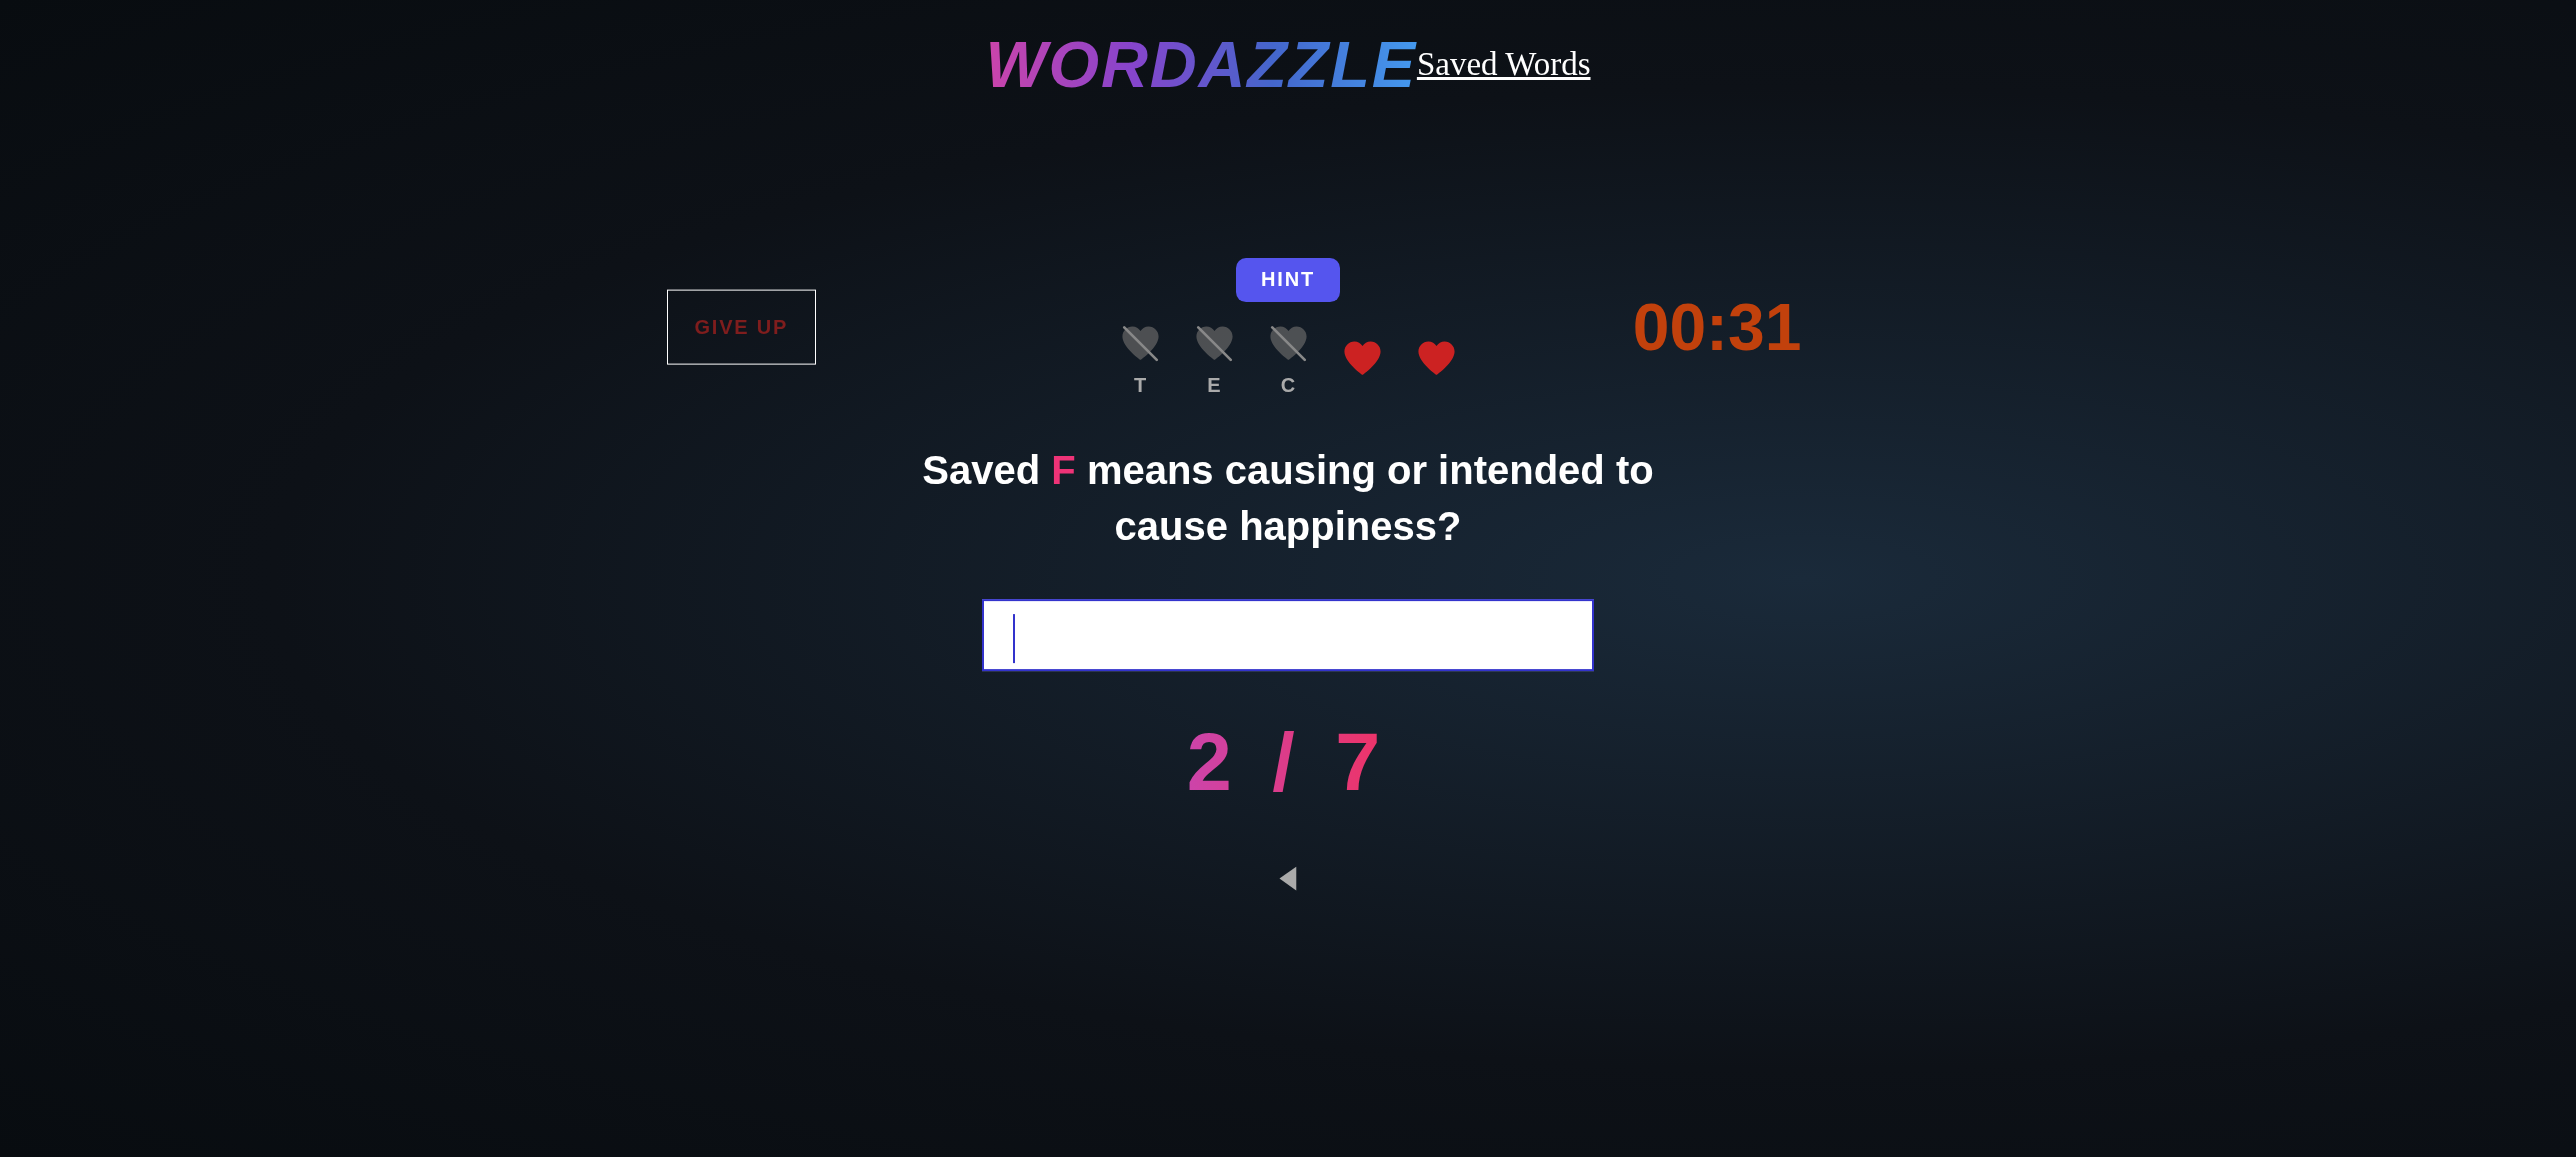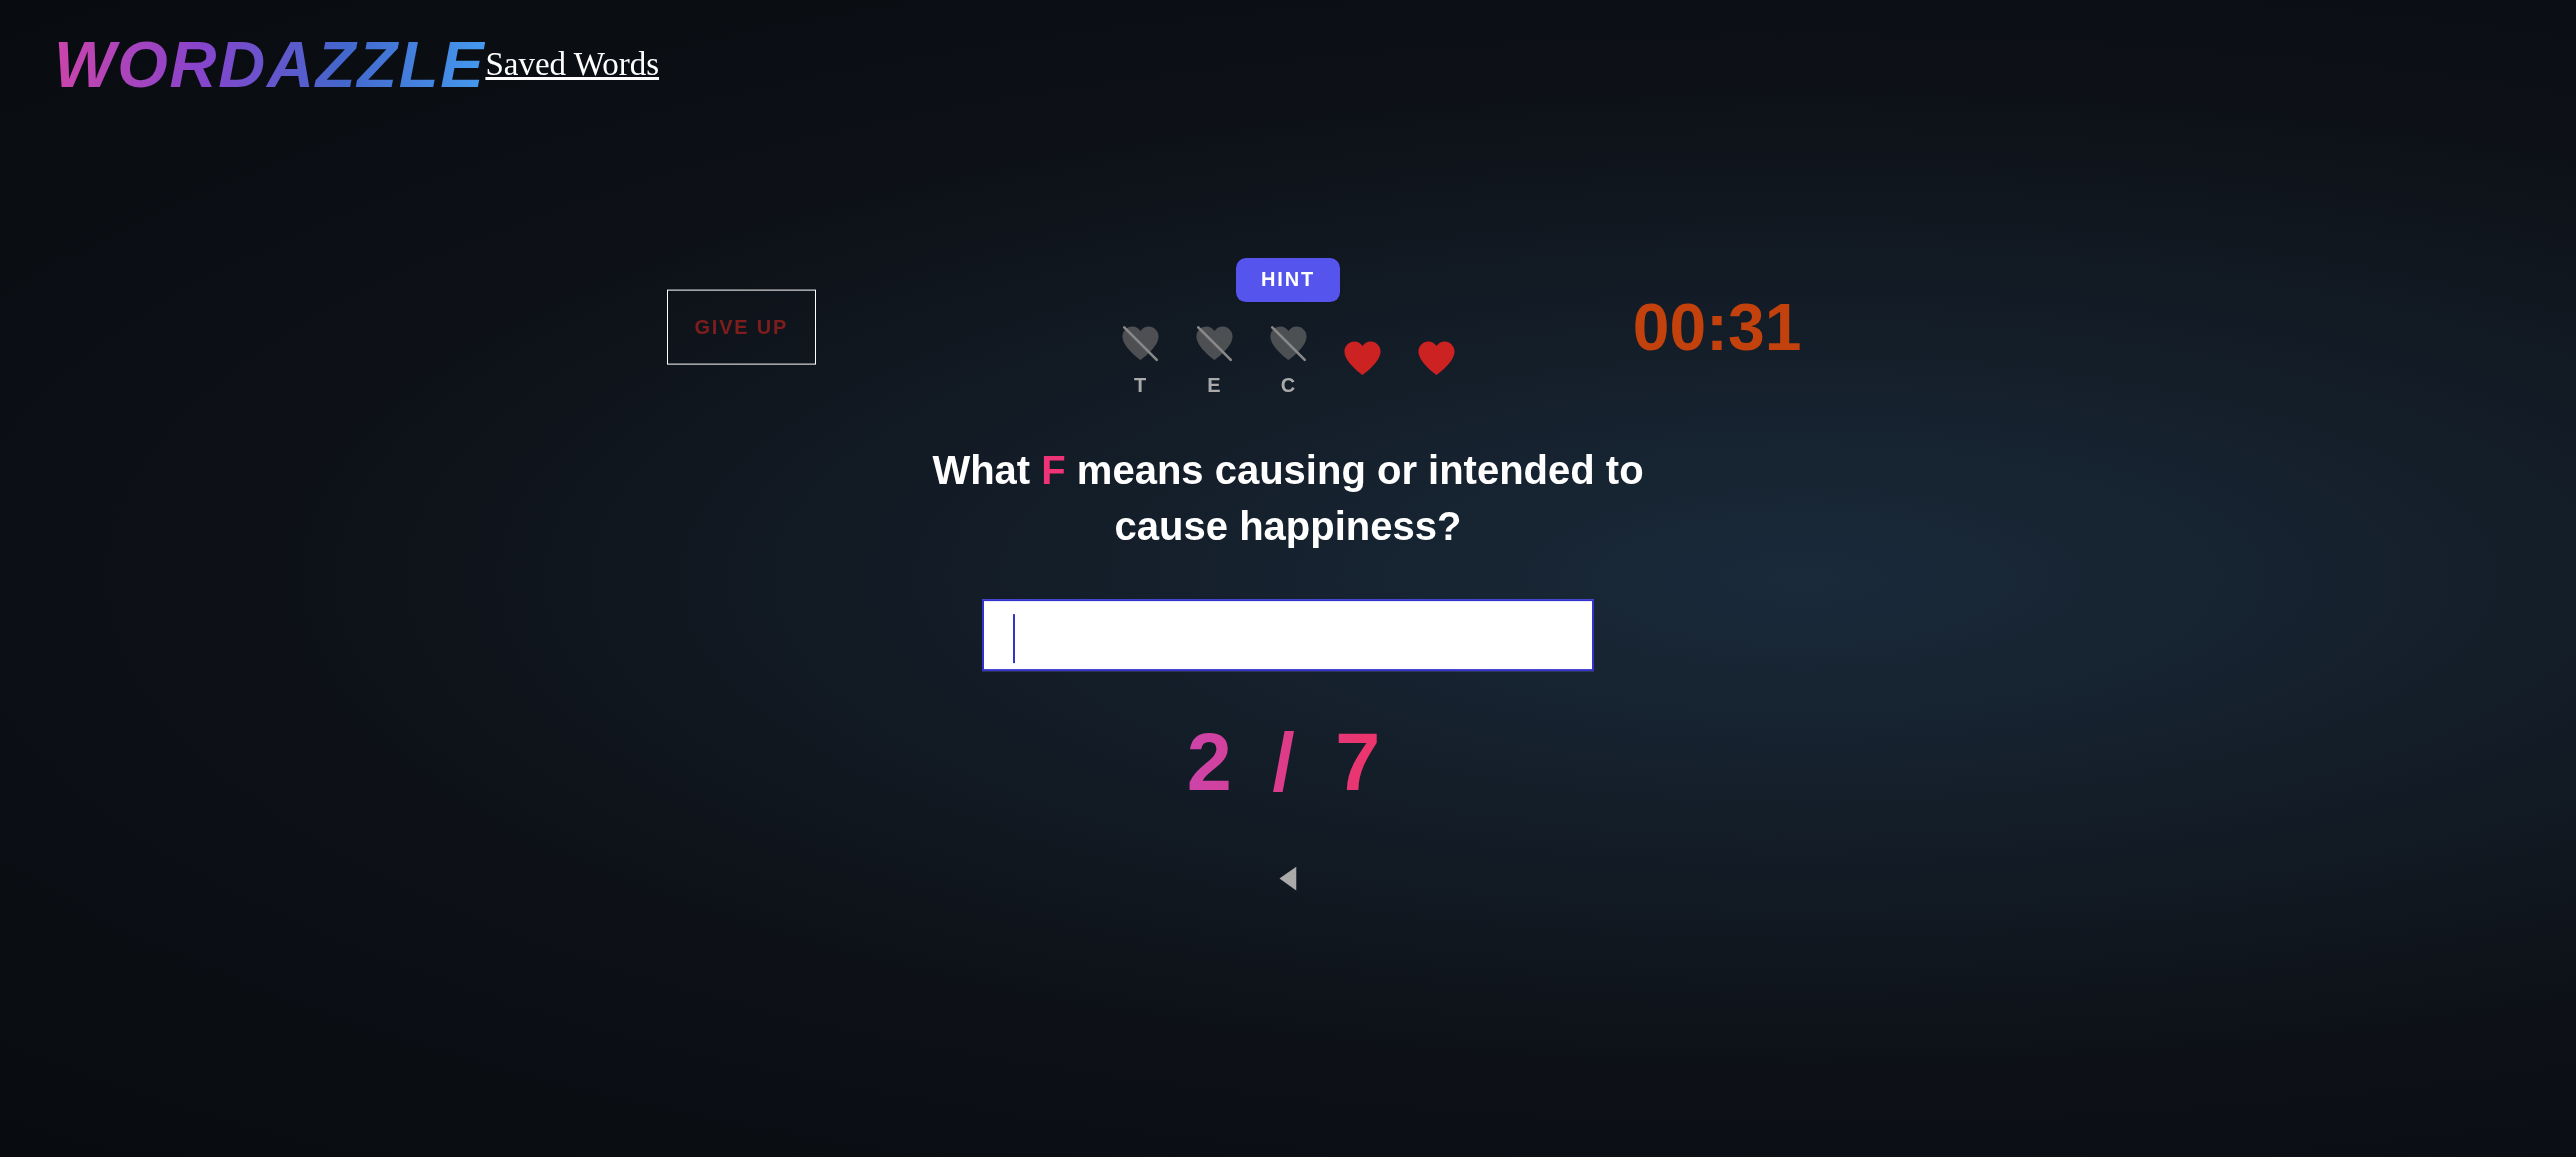--- a/index.html
+++ b/index.html
@@ -15,21 +15,21 @@
     }
 
     
     .header {
       position: absolute;
       top: 0;
       left: 0;
       right: 0;
       padding: 27px 54px;
       display: flex;
-      justify-content: flex-start;
+      justify-content: center;
       align-items: center;
     }
 
     .logo {
       font-size: 65px;
       font-weight: 900;
       letter-spacing: 1.8px;
       background: linear-gradient(to right, #cc44aa, #8844cc, #4466cc, #4499ee);
       -webkit-background-clip: text;
       -webkit-text-fill-color: transparent;
@@ -249,21 +249,21 @@
 
       <div class="heart-item">
         <svg class="heart-svg" viewBox="0 0 52 52">
           <path d="M26 44 C26 44 6 30 6 18 C6 12 11 7 17 7 C21 7 24 9 26 12 C28 9 31 7 35 7 C41 7 46 12 46 18 C46 30 26 44 26 44Z" fill="#cc2222"></path>
         </svg>
       </div>
     </div>
   </div>
 
   <div class="question">
-    <span>What </span><span class="highlight">F</span><span> means causing or intended to cause happiness?</span>
+    <span>Saved </span><span class="highlight">F</span><span> means causing or intended to cause happiness?</span>
   </div>
 
   <div class="answer-container">
     <span class="answer-text">
       <span class="answer-cursor"></span>
     </span>
   </div>
 
   <div class="score-counter">2 / 7</div>
 

